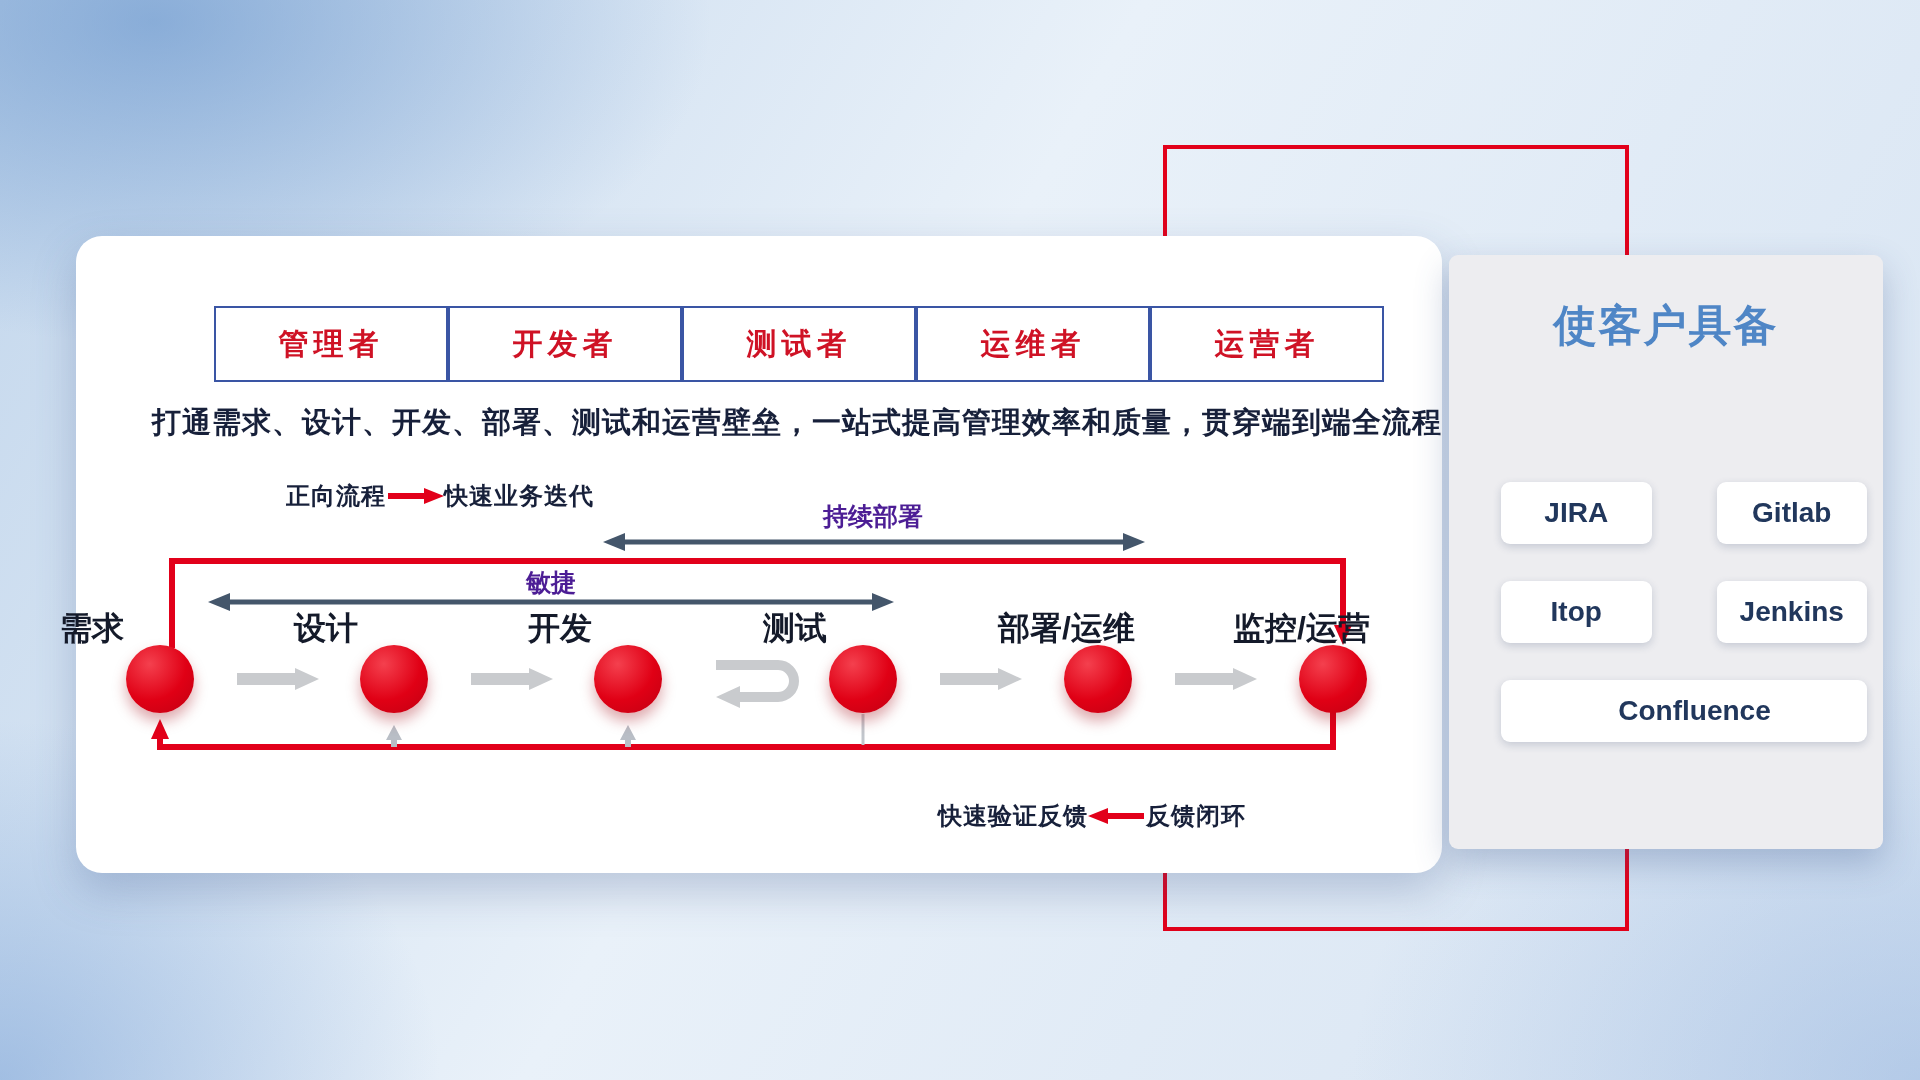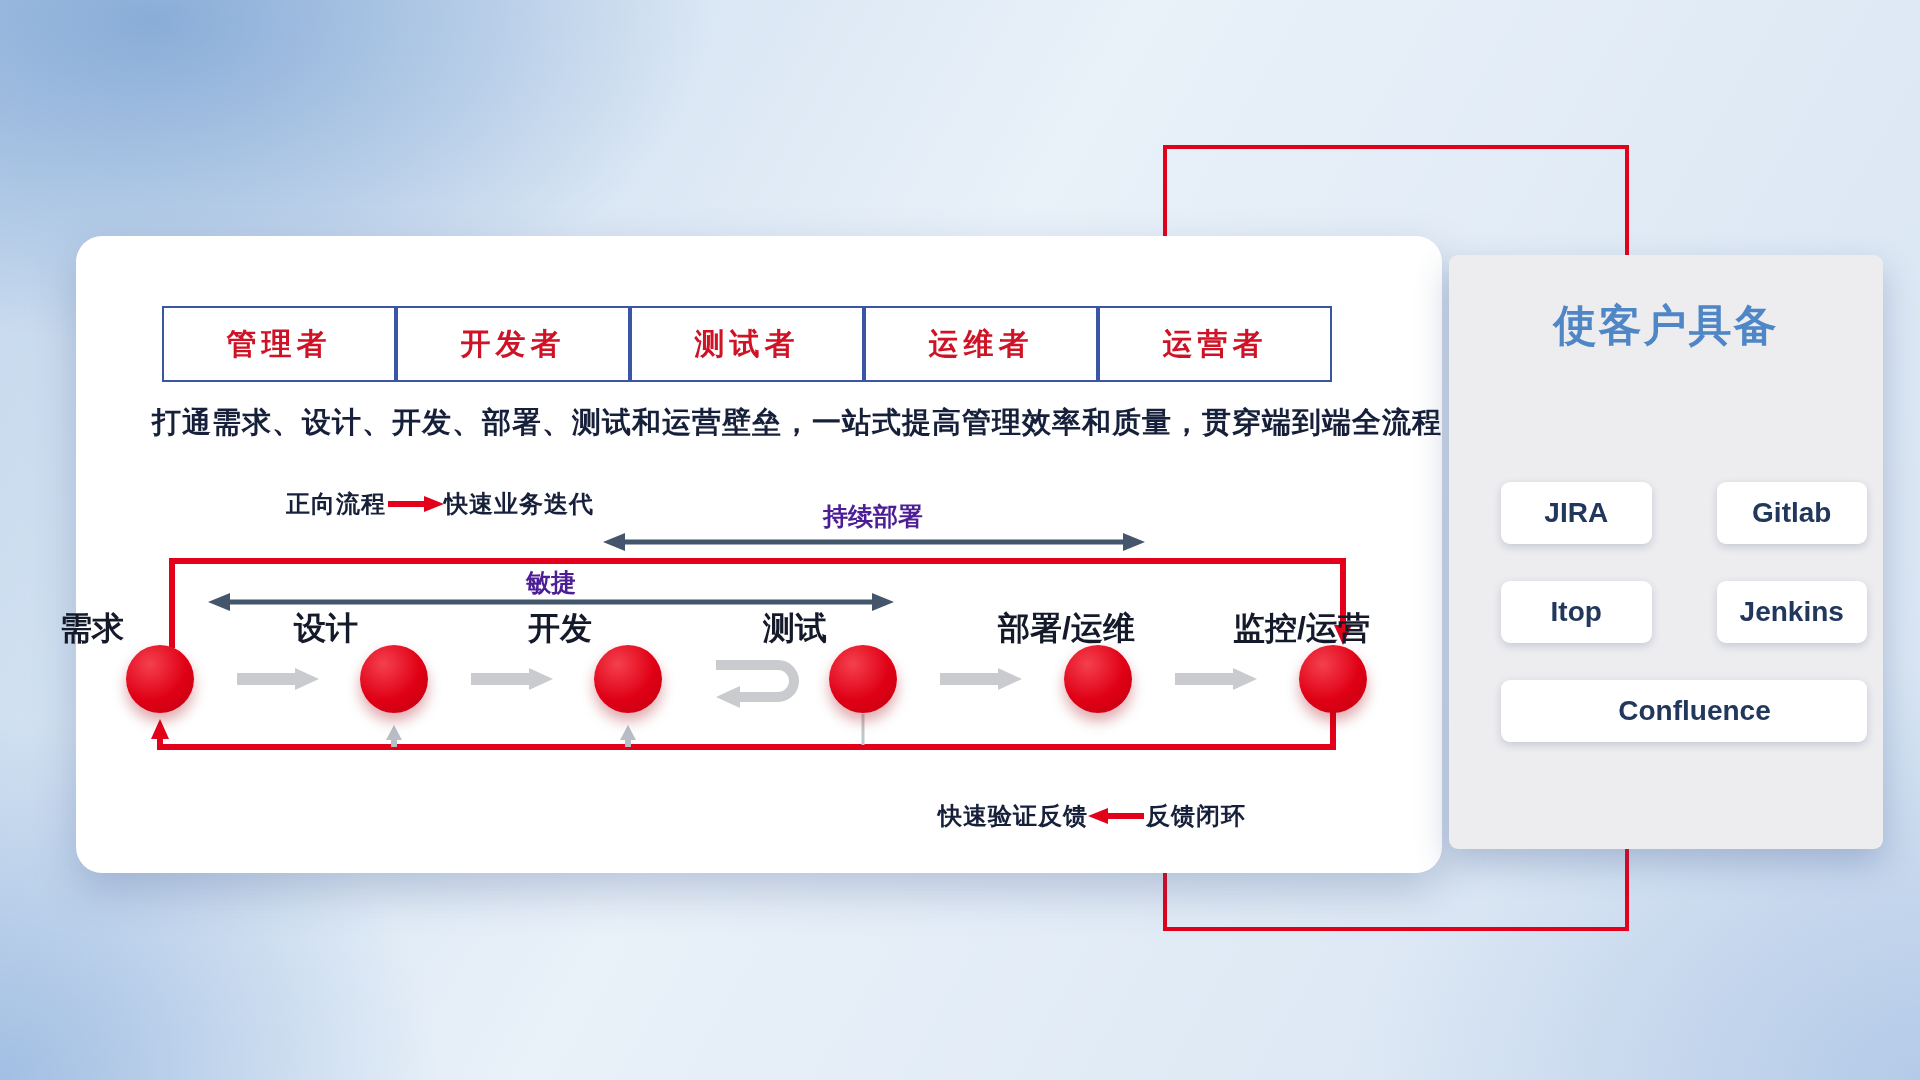--- a/index.html
+++ b/index.html
@@ -26,27 +26,27 @@
     box-shadow:0 18px 44px rgba(60,85,140,0.28); z-index:2;
   }
 
   .panel {
     position:absolute; left:1449px; top:255px; width:434px; height:594px;
     background:#ededf0; border-radius:9px;
     box-shadow:0 14px 34px rgba(60,85,140,0.30); z-index:3;
   }
 
   
-  .roles-row { position:absolute; left:34px; top:70px; width:1274px; height:76px; display:flex; justify-content:center; }
+  .roles-row { position:absolute; left:34px; top:70px; width:1274px; height:76px; display:flex; justify-content:flex-end; }
   .role-box { width:234px; height:76px; border:2px solid #3a55a4; background:#fff; display:flex; align-items:center; justify-content:center; }
   .role-box span { font-size:30px; font-weight:bold; color:#cf1225; letter-spacing:5px; }
 
   .description { position:absolute; left:0; top:167px; width:100%; text-align:right; font-size:29px; font-weight:bold; color:#17203a; letter-spacing:1px; }
 
-  .forward-legend { position:absolute; left:210px; top:252px; display:flex; align-items:center; }
+  .forward-legend { position:absolute; left:210px; top:244px; display:flex; align-items:center; }
   .legend-text { font-size:24px; font-weight:bold; color:#17203a; letter-spacing:1px; }
 
   .flow-svg { position:absolute; left:0; top:0; width:1366px; height:637px; }
 
   .arrow-label { position:absolute; text-align:center; font-size:25px; font-weight:bold; color:#4c1d95; }
   .arrow-label.deploy { left:697px; top:264px; width:200px; }
   .arrow-label.agile  { left:415px; top:330px; width:120px; }
 
   .step-label { position:absolute; top:371px; width:200px; text-align:left; font-size:32px; font-weight:bold; color:#141a2a; }
   .step-node {

